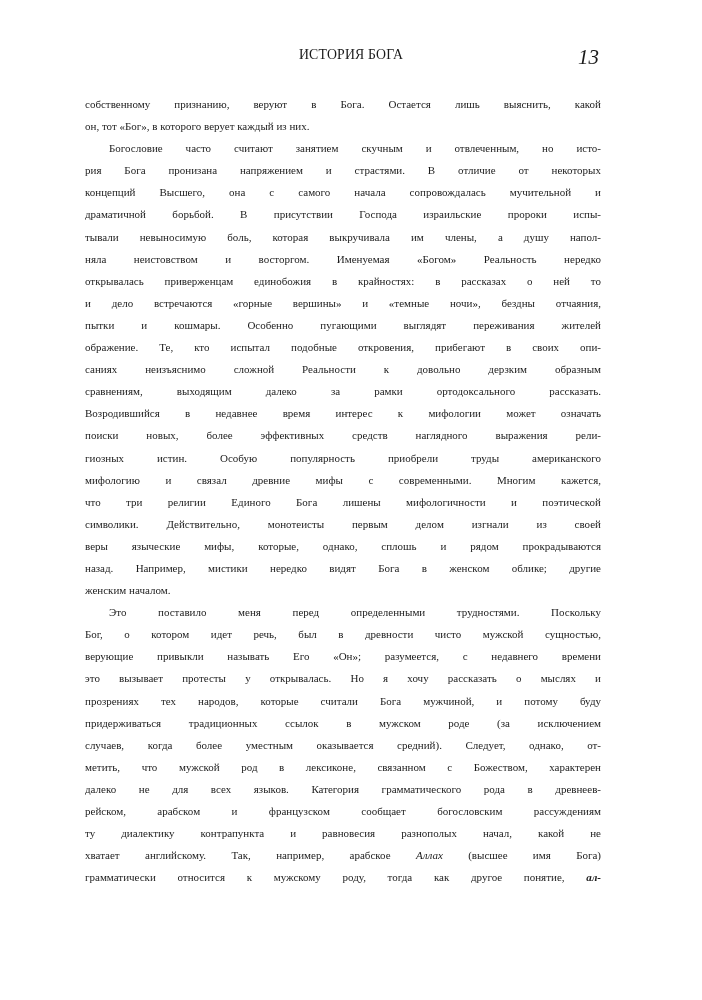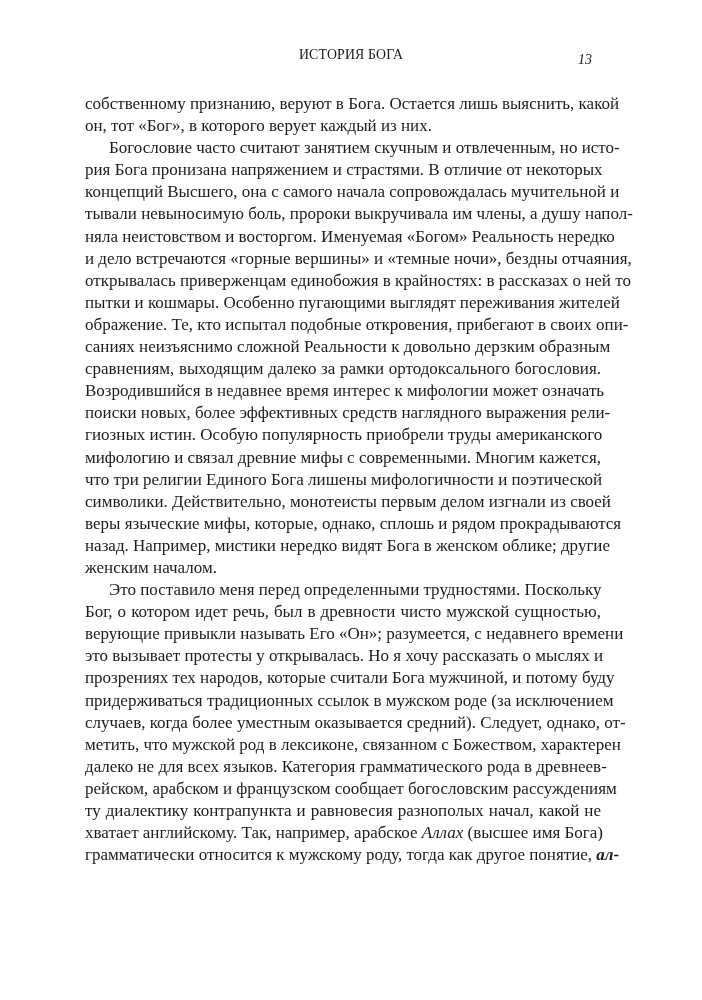--- a/index.html
+++ b/index.html
@@ -9,26 +9,26 @@
     position: absolute; top: 44px; left: 0; width: 702px; height: 24px;
     font-family: "Liberation Serif", "DejaVu Serif", serif;
     color: #1a1a1a;
   }
   .head-title {
     position: absolute; left: 0; width: 702px; text-align: center;
     font-size: 15px; letter-spacing: 0.2px; top: 2px;
     transform: scaleX(0.92); transform-origin: center;
   }
   .head-page {
-    position: absolute; left: 578px; top: 8px; font-size: 14px; font-style: italic;
+    position: absolute; left: 578px; top: 1px; font-size: 21px; font-style: italic;
   }
   .body-text {
     position: absolute; left: 85px; top: 93px; width: 516px;
     font-family: "Liberation Serif", "DejaVu Serif", serif;
-    font-size: 17px; line-height: 22.1px; color: #1c1c1c;
+    font-size: 11px; line-height: 22.1px; color: #1c1c1c;
   }
   .line {
     display: block; white-space: nowrap; text-align: justify; text-align-last: justify;
     height: 22.1px;
   }
   .line.last { text-align-last: left; }
   .line.indent { padding-left: 24px; }
   .it { font-style: italic; }
   .bi { font-style: italic; font-weight: bold; }
 </style>
@@ -41,28 +41,29 @@
     <div class="head-page">13</div>
   </div>
 
   <div class="body-text" id="body-text">
 
     <span class="line">собственному признанию, веруют в Бога. Остается лишь выяснить, какой</span>
       <span class="line last">он, тот «Бог», в которого верует каждый из них.</span>
       <span class="line indent">Богословие часто считают занятием скучным и отвлеченным, но исто-</span>
       <span class="line">рия Бога пронизана напряжением и страстями. В отличие от некоторых</span>
       <span class="line">концепций Высшего, она с самого начала сопровождалась мучительной и</span>
-      <span class="line">тывали невыносимую боль, пророки выкручивала им члены, а душу напол-</span>
+      <span class="line">драматичной борьбой. В присутствии Господа израильские пророки испы-</span>
+      <span class="line">тывали невыносимую боль, которая выкручивала им члены, а душу напол-</span>
       <span class="line">няла неистовством и восторгом. Именуемая «Богом» Реальность нередко</span>
+      <span class="line">открывалась приверженцам единобожия в крайностях: в рассказах о ней то</span>
       <span class="line">и дело встречаются «горные вершины» и «темные ночи», бездны отчаяния,</span>
-      <span class="line">открывалась приверженцам единобожия в крайностях: в рассказах о ней то</span>
       <span class="line">пытки и кошмары. Особенно пугающими выглядят переживания жителей</span>
       <span class="line">ображение. Те, кто испытал подобные откровения, прибегают в своих опи-</span>
       <span class="line">саниях неизъяснимо сложной Реальности к довольно дерзким образным</span>
-      <span class="line">сравнениям, выходящим далеко за рамки ортодоксального богословия.</span>
+      <span class="line">сравнениям, выходящим далеко за рамки ортодоксального рассказать.</span>
       <span class="line">Возродившийся в недавнее время интерес к мифологии может означать</span>
       <span class="line">поиски новых, более эффективных средств наглядного выражения рели-</span>
       <span class="line">гиозных истин. Особую популярность приобрели труды американского</span>
       <span class="line">мифологию и связал древние мифы с современными. Многим кажется,</span>
       <span class="line">что три религии Единого Бога лишены мифологичности и поэтической</span>
       <span class="line">символики. Действительно, монотеисты первым делом изгнали из своей</span>
       <span class="line">веры языческие мифы, которые, однако, сплошь и рядом прокрадываются</span>
       <span class="line">назад. Например, мистики нередко видят Бога в женском облике; другие</span>
       <span class="line last">женским началом.</span>
       <span class="line indent">Это поставило меня перед определенными трудностями. Поскольку</span>

